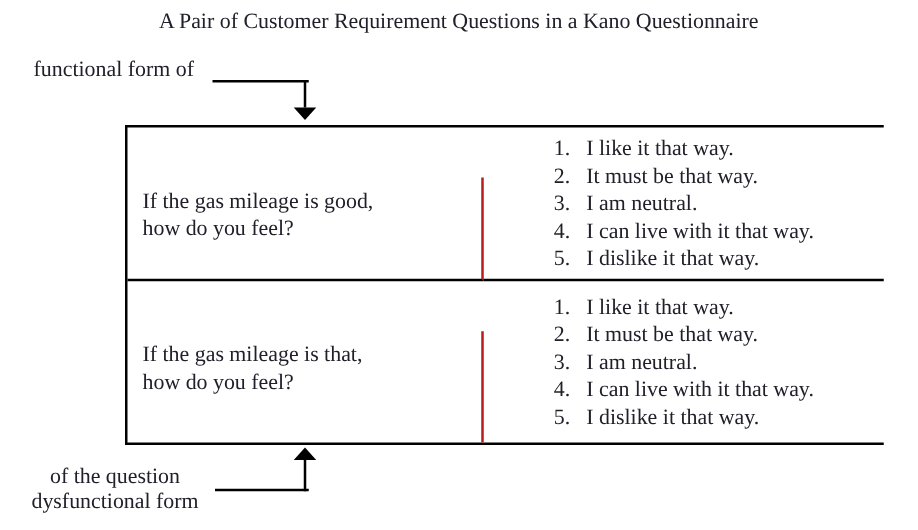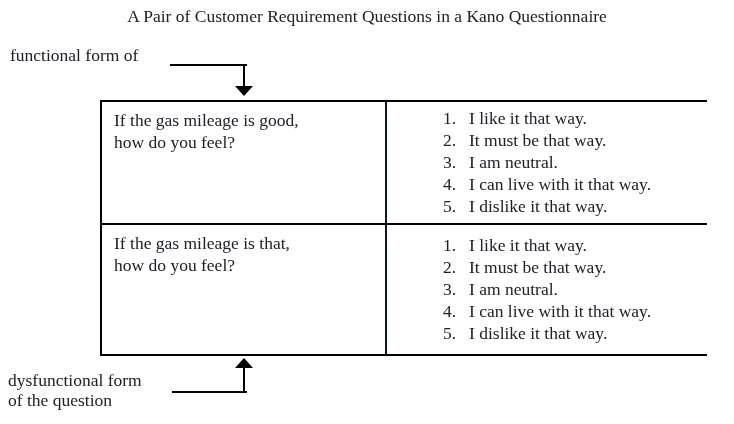--- a/index.html
+++ b/index.html
@@ -20,20 +20,21 @@
     width: 734px;
     text-align: center;
     font-size: 17.5px;
     line-height: 22px;
     white-space: nowrap;
   }
   .pointer-label {
     position: absolute;
     font-size: 17.5px;
     line-height: 19.5px;
+    text-align: center;
     white-space: nowrap;
   }
   .label-functional { left: 10px; top: 46px; width: 162px; }
   .label-dysfunctional { left: 8px; top: 371px; width: 168px; }
   .conn { position: absolute; background: transparent; }
   .conn-h { border-top: 2px solid #000; height: 0; }
   .conn-v { border-left: 2px solid #000; width: 0; }
   .arrowhead-down {
     position: absolute;
     width: 0; height: 0;
@@ -54,23 +55,24 @@
     top: 100px;
     width: 612px;
     height: 256px;
     border: 2px solid #000;
     display: grid;
     grid-template-columns: 285px 1fr;
     grid-template-rows: 123px 1fr;
   }
   .cell { font-size: 17.5px; }
   .cell-question {
-    border-right: 2px solid #0f172a;
+    border-right: 2px solid #b91c1c;
     padding: 7px 8px 0 12px;
     line-height: 22px;
+    margin-top: 40px;
   }
   .row-divider { border-bottom: 2px solid #000; }
   .cell-options { padding: 5px 4px 0 56px; }
   .cell-options.row2 { padding-top: 9px; }
   .option-row { display: flex; line-height: 22px; }
   .option-num { width: 20px; flex: 0 0 20px; }
   .option-text { padding-left: 6px; white-space: nowrap; }
 </style>
 </head>
 <body>
@@ -145,17 +147,17 @@
       </div>
     </div>
 
   </div>
 
   <div class="conn conn-h" style="left:172px; top:391px; width:75px;"></div>
   <div class="conn conn-v" style="left:243px; top:368px; height:25px;"></div>
   <div class="arrowhead-up" style="left:235px; top:358px;"></div>
 
   <div class="pointer-label label-dysfunctional">
+    <div>of the question</div>
     <div>dysfunctional form</div>
-    <div>of the question</div>
   </div>
 
 </div>
 
 </body></html>

